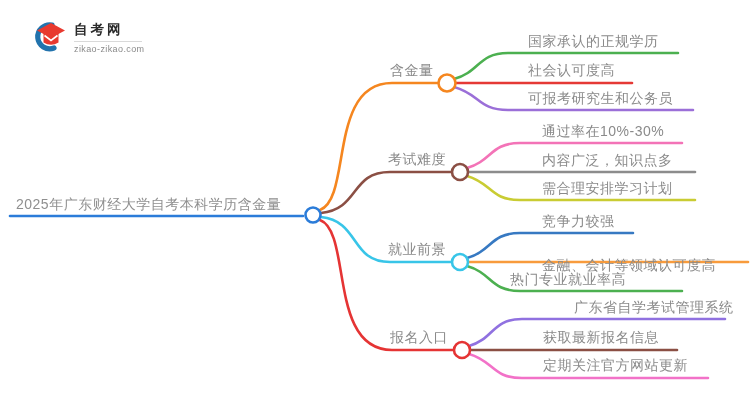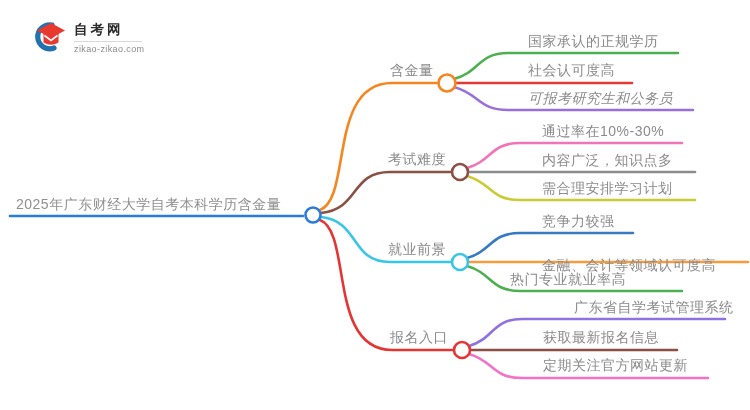--- a/index.html
+++ b/index.html
@@ -76,21 +76,21 @@
 
   <div class="label root-label" style="left:16px;top:195px;">2025年广东财经大学自考本科学历含金量</div>
 
   <div class="label" style="left:390px;top:61px;">含金量</div>
   <div class="label" style="left:388px;top:150px;">考试难度</div>
   <div class="label" style="left:388px;top:240px;">就业前景</div>
   <div class="label" style="left:390px;top:328px;">报名入口</div>
 
   <div class="label" style="left:528px;top:32px;">国家承认的正规学历</div>
   <div class="label" style="left:528px;top:61px;">社会认可度高</div>
-  <div class="label" style="left:528px;top:89px;font-style:italic;">可报考研究生和公务员</div>
+  <div class="label" style="left:528px;top:89px;">可报考研究生和公务员</div>
 
   <div class="label" style="left:542px;top:122px;">通过率在10%-30%</div>
   <div class="label" style="left:542px;top:151px;">内容广泛，知识点多</div>
   <div class="label" style="left:542px;top:179px;">需合理安排学习计划</div>
 
   <div class="label" style="left:542px;top:212px;">竞争力较强</div>
   <div class="label" style="left:542px;top:241px;margin-top:15px;">金融、会计等领域认可度高</div>
   <div class="label" style="left:510px;top:270px;">热门专业就业率高</div>
 
   <div class="label" style="left:543px;top:298px;margin-left:31px;">广东省自学考试管理系统</div>

